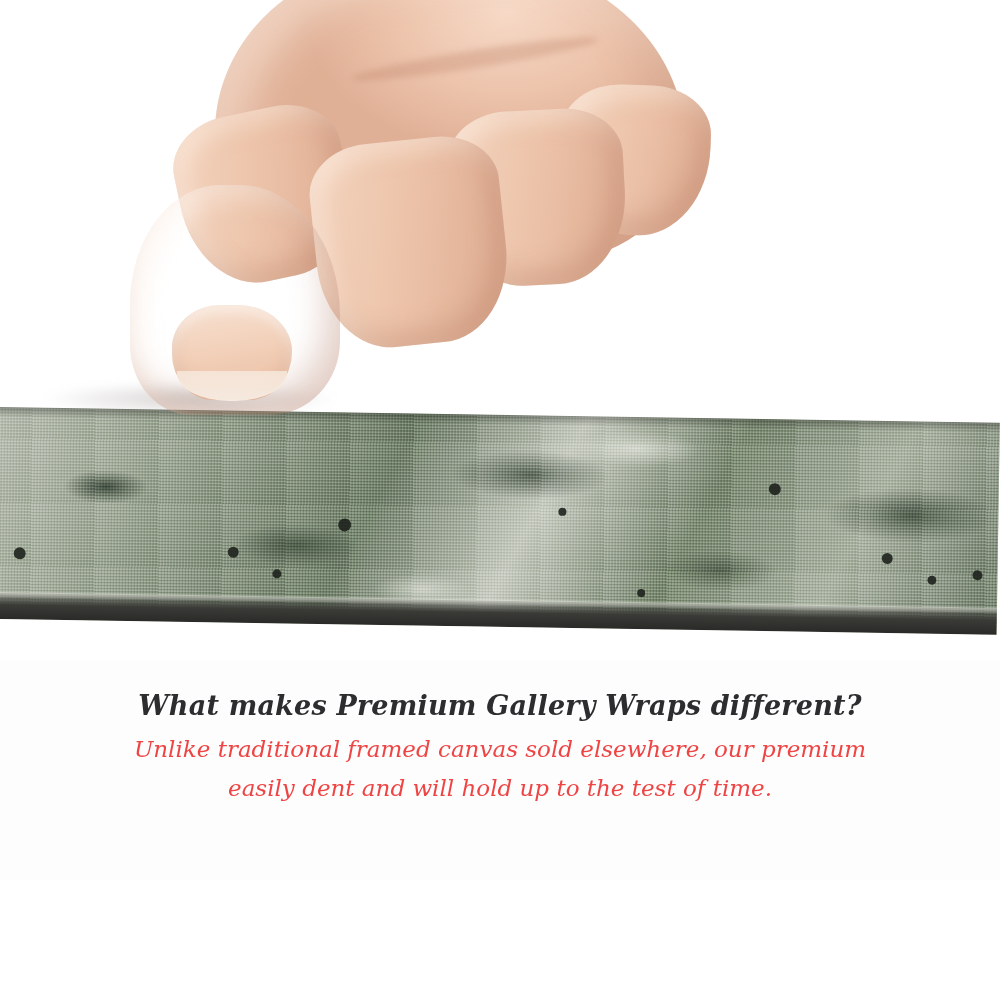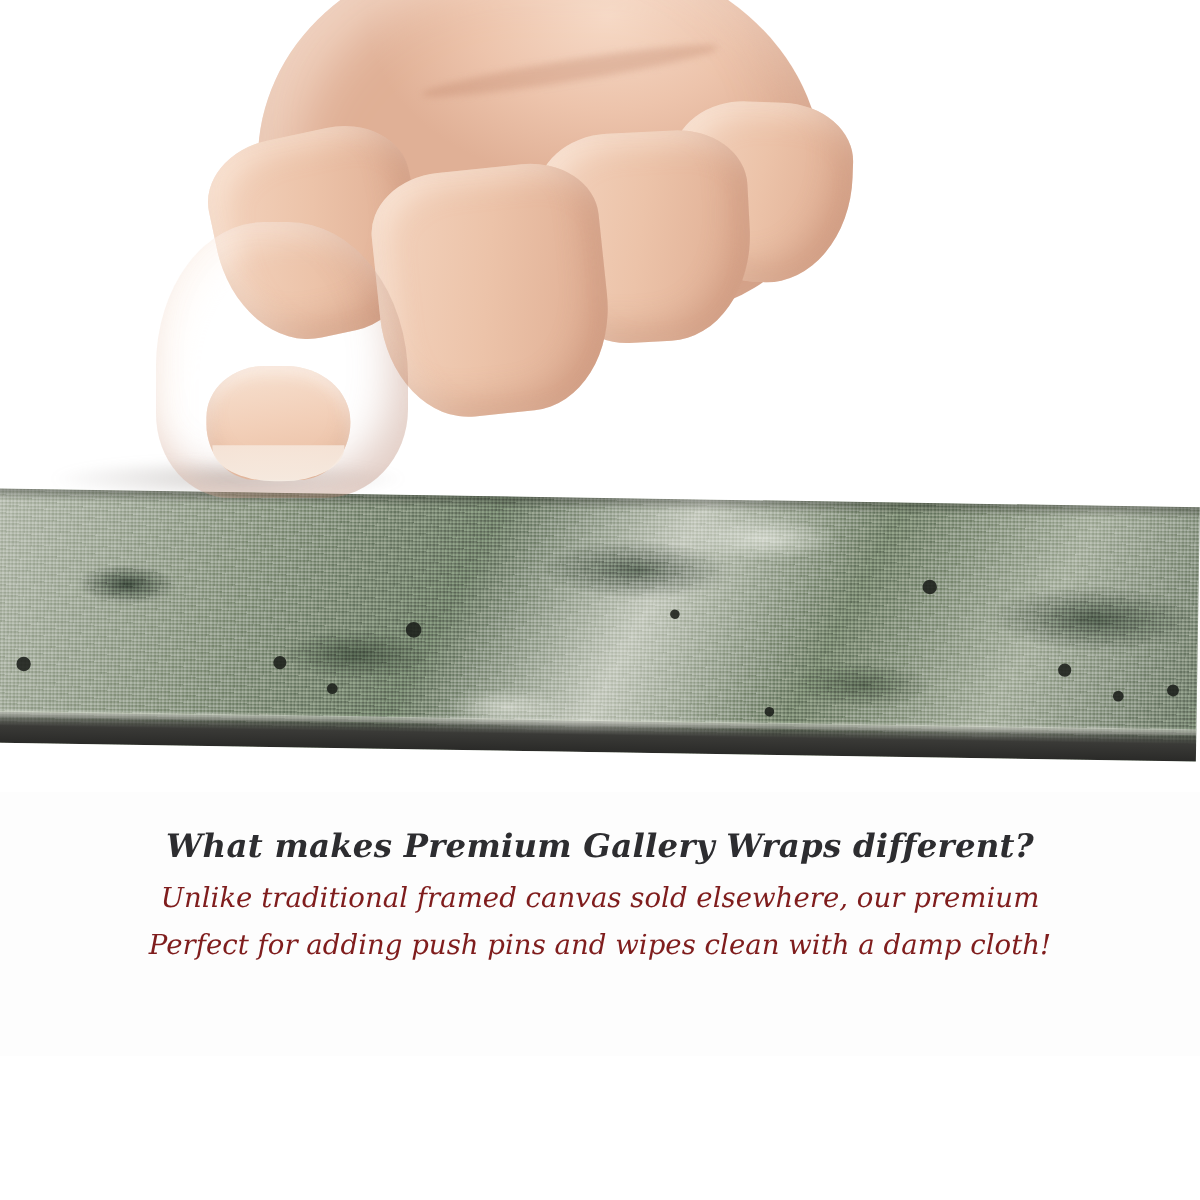--- a/index.html
+++ b/index.html
@@ -207,21 +207,21 @@
   .caption-title {
     font-size: 27px;
     font-weight: 700;
     letter-spacing: 0.2px;
     margin-bottom: 12px;
   }
   .caption-body p {
     margin: 0 0 5px 0;
     font-size: 23px;
     line-height: 1.47;
-    color: #7f1d1d;
+    color: #ef4444;
   }
 </style>
 </head>
 <body>
 
 <div class="page">
 
   <div class="photo-area">
 
     <div class="hand">
@@ -262,17 +262,17 @@
       <div class="edge-highlight"></div>
       <div class="edge-shadow"></div>
     </div>
 
   </div>
 
   <div class="caption">
     <div class="caption-title">What makes Premium Gallery Wraps different?</div>
     <div class="caption-body">
       <p>Unlike traditional framed canvas sold elsewhere, our premium</p>
-      <p>Perfect for adding push pins and wipes clean with a damp cloth!</p>
+      <p>easily dent and will hold up to the test of time.</p>
     </div>
   </div>
 
 </div>
 
 </body></html>

